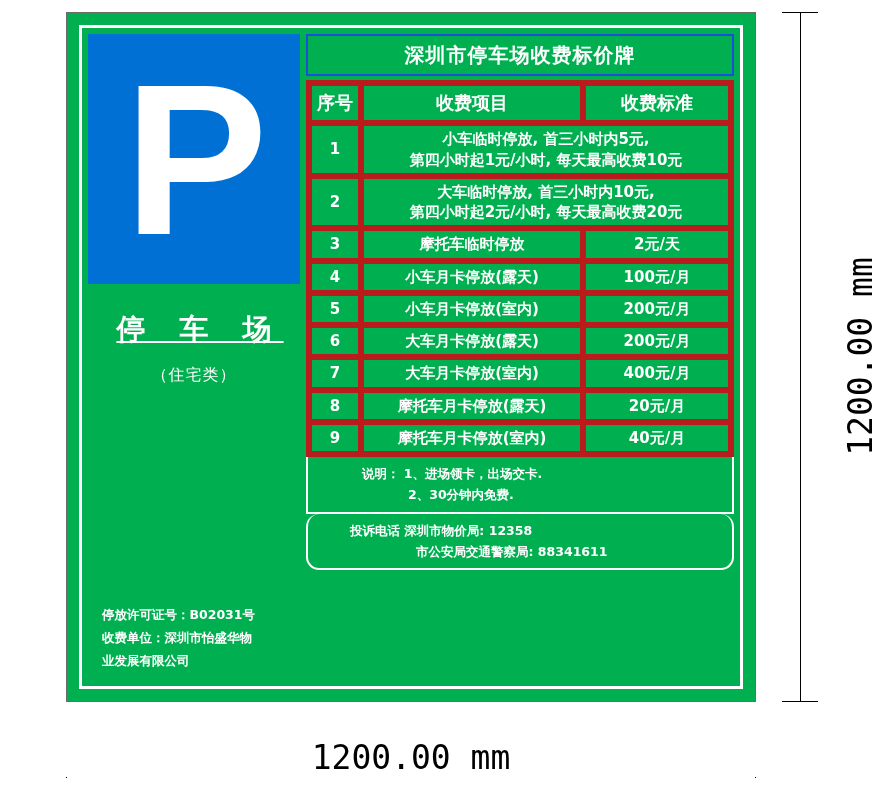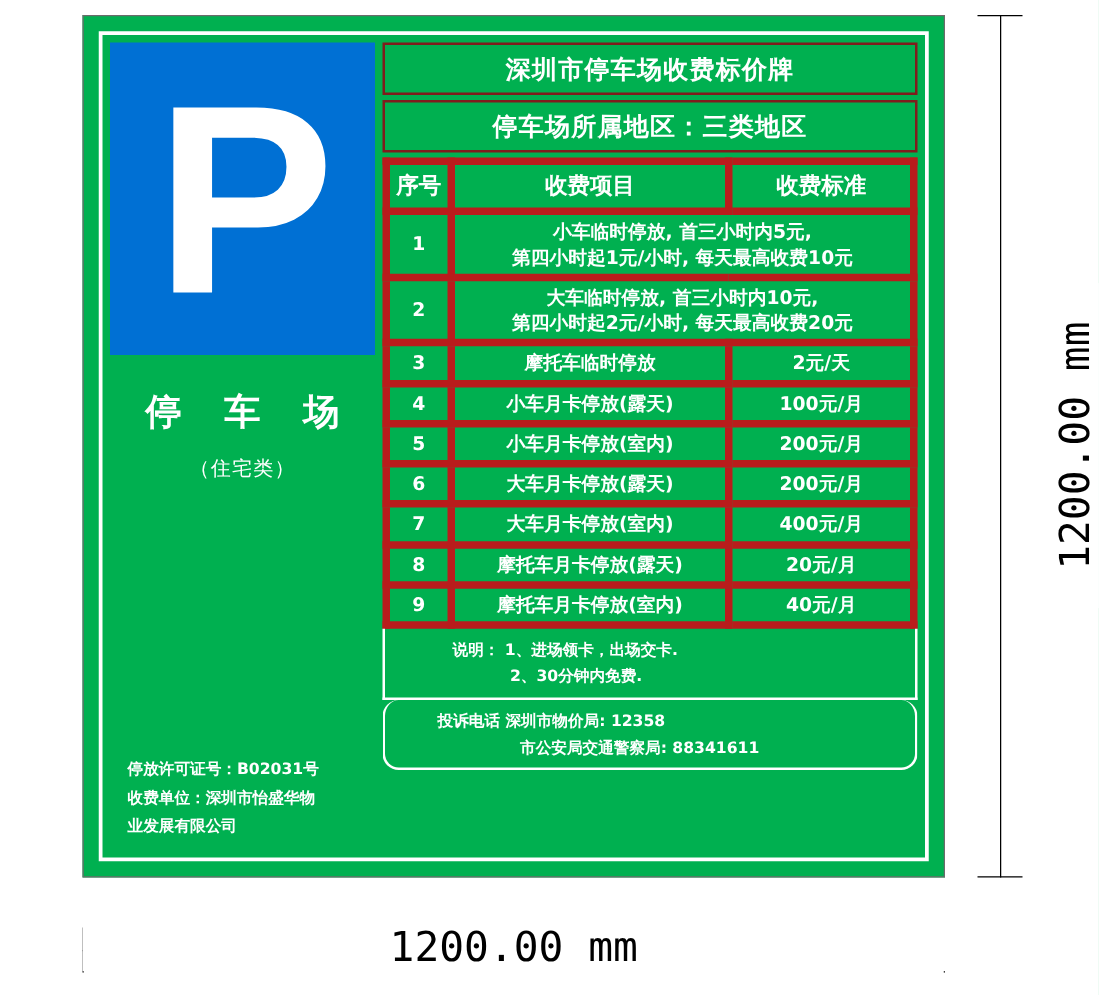--- a/index.html
+++ b/index.html
@@ -19,28 +19,28 @@
   
   #left-col{width:224px;flex:0 0 224px;display:flex;flex-direction:column;box-sizing:border-box;}
   #p-symbol{
     margin:6px 6px 0 6px;height:250px;background:#0070d4;
     display:flex;align-items:center;justify-content:center;
     color:#ffffff;font-size:215px;font-weight:bold;line-height:1;
     font-family:"Liberation Sans",sans-serif;letter-spacing:-4px;
   }
   #left-titles{flex:1;display:flex;flex-direction:column;align-items:center;padding-top:26px;box-sizing:border-box;}
   .lot-name{color:#ffffff;font-size:29px;font-weight:bold;line-height:1.35;letter-spacing:1px;}
-  .lot-name2{color:#ffffff;font-size:29px;font-weight:bold;line-height:1.35;letter-spacing:12px;padding-left:12px;}
+  .lot-name2{color:#ffffff;font-size:29px;font-weight:bold;line-height:1.35;letter-spacing:12px;padding-left:12px;text-decoration:underline;}
   .lot-cat{color:#ffffff;font-size:16px;margin-top:16px;letter-spacing:1px;}
   #left-footer{padding:0 0 14px 20px;color:#ffffff;font-size:12.5px;line-height:1.85;font-weight:bold;}
 
   
   #right-col{flex:1;display:flex;flex-direction:column;padding:6px 6px 6px 0;box-sizing:border-box;}
   .hdr-row{
-    border:2px solid #7f1d1d;margin-bottom:4px;height:38px;
+    border:2px solid #1d4ed8;margin-bottom:4px;height:38px;
     display:flex;align-items:center;justify-content:center;
     color:#ffffff;font-size:20px;font-weight:bold;letter-spacing:1px;
   }
   table.fee{
     border-collapse:collapse;width:100%;table-layout:fixed;color:#ffffff;
   }
   table.fee td,table.fee th{
     border:6px solid #b91c1c;text-align:center;font-weight:bold;
     padding:3px 2px;font-size:15px;line-height:1.35;
   }
@@ -95,21 +95,20 @@
       </div>
       <div id="left-footer">
         <div>停放许可证号：B02031号</div>
         <div>收费单位：深圳市怡盛华物</div>
         <div>业发展有限公司</div>
       </div>
     </div>
 
     <div id="right-col">
       <div class="hdr-row">深圳市停车场收费标价牌</div>
-      <div class="hdr-row">停车场所属地区：三类地区</div>
 
       <table class="fee">
         <colgroup>
             <col class="c-no">
             <col class="c-item">
             <col class="c-fee">
           </colgroup>
         <thead>
           <tr>
             <th>序号</th>

